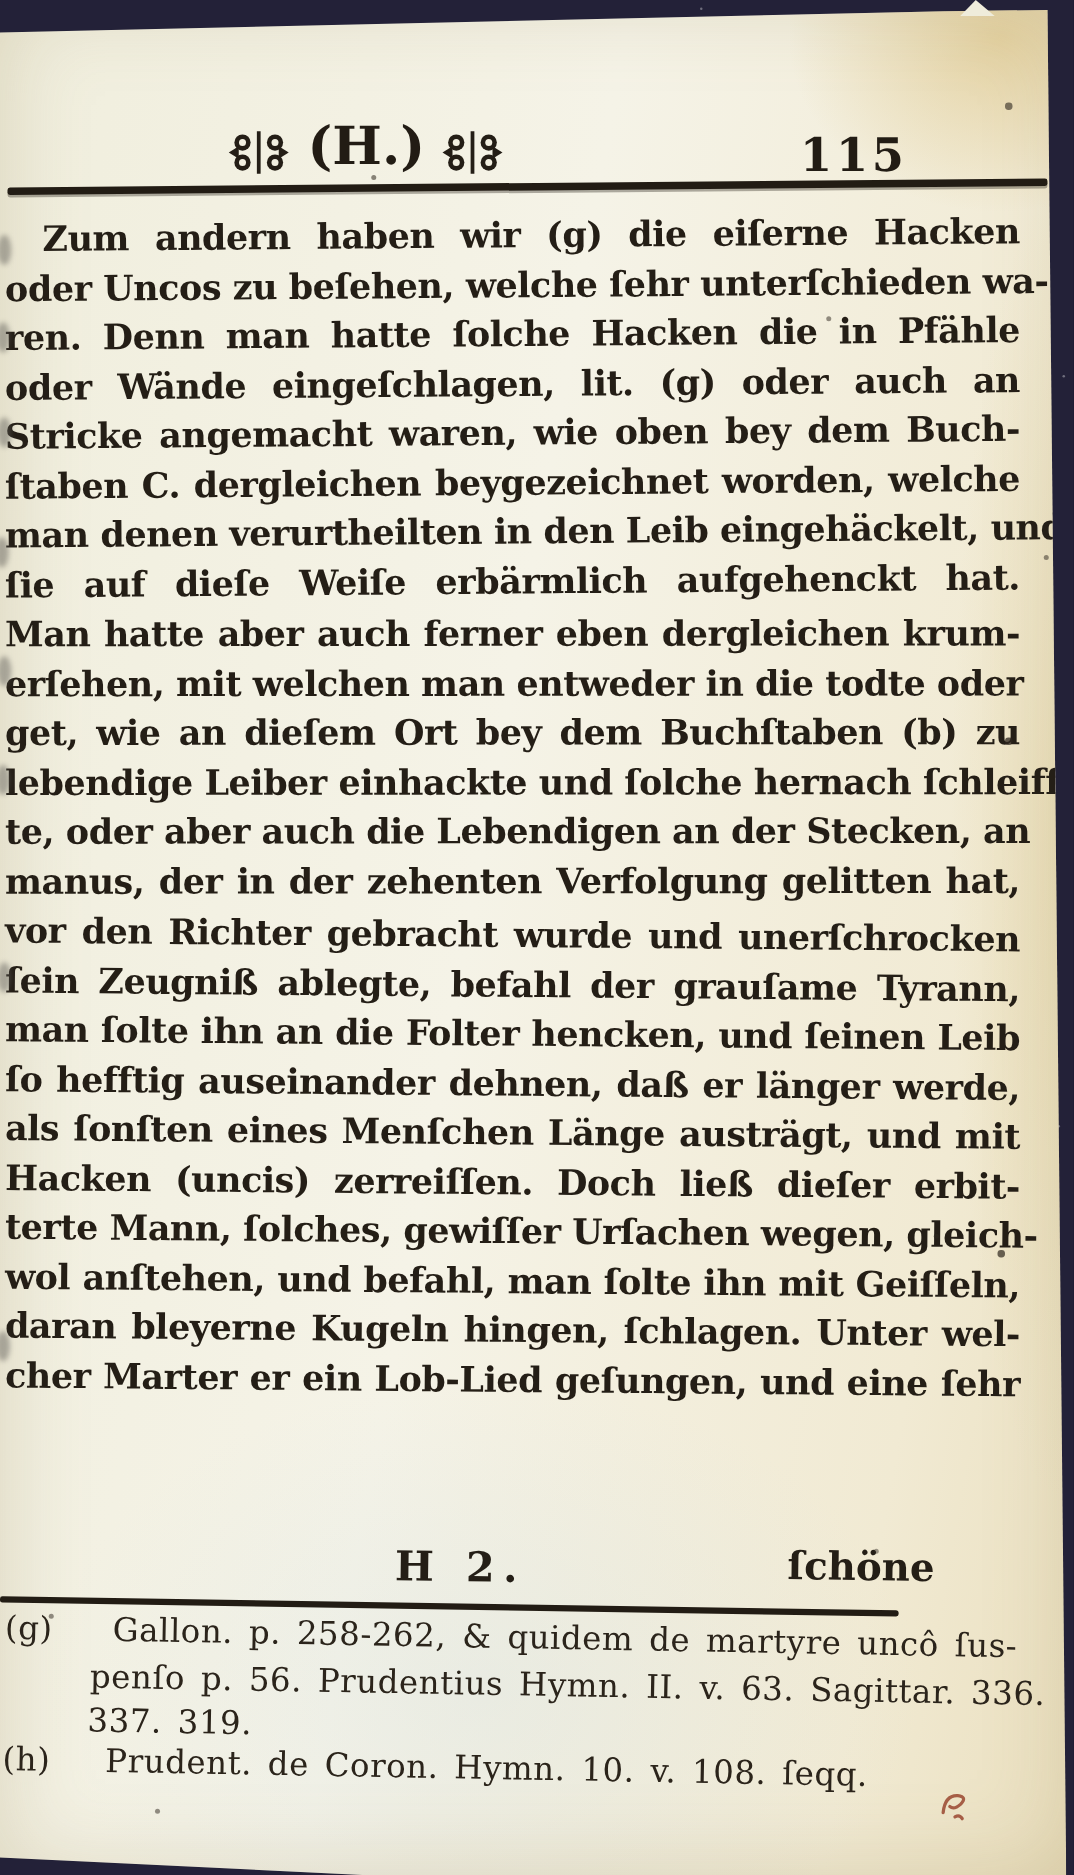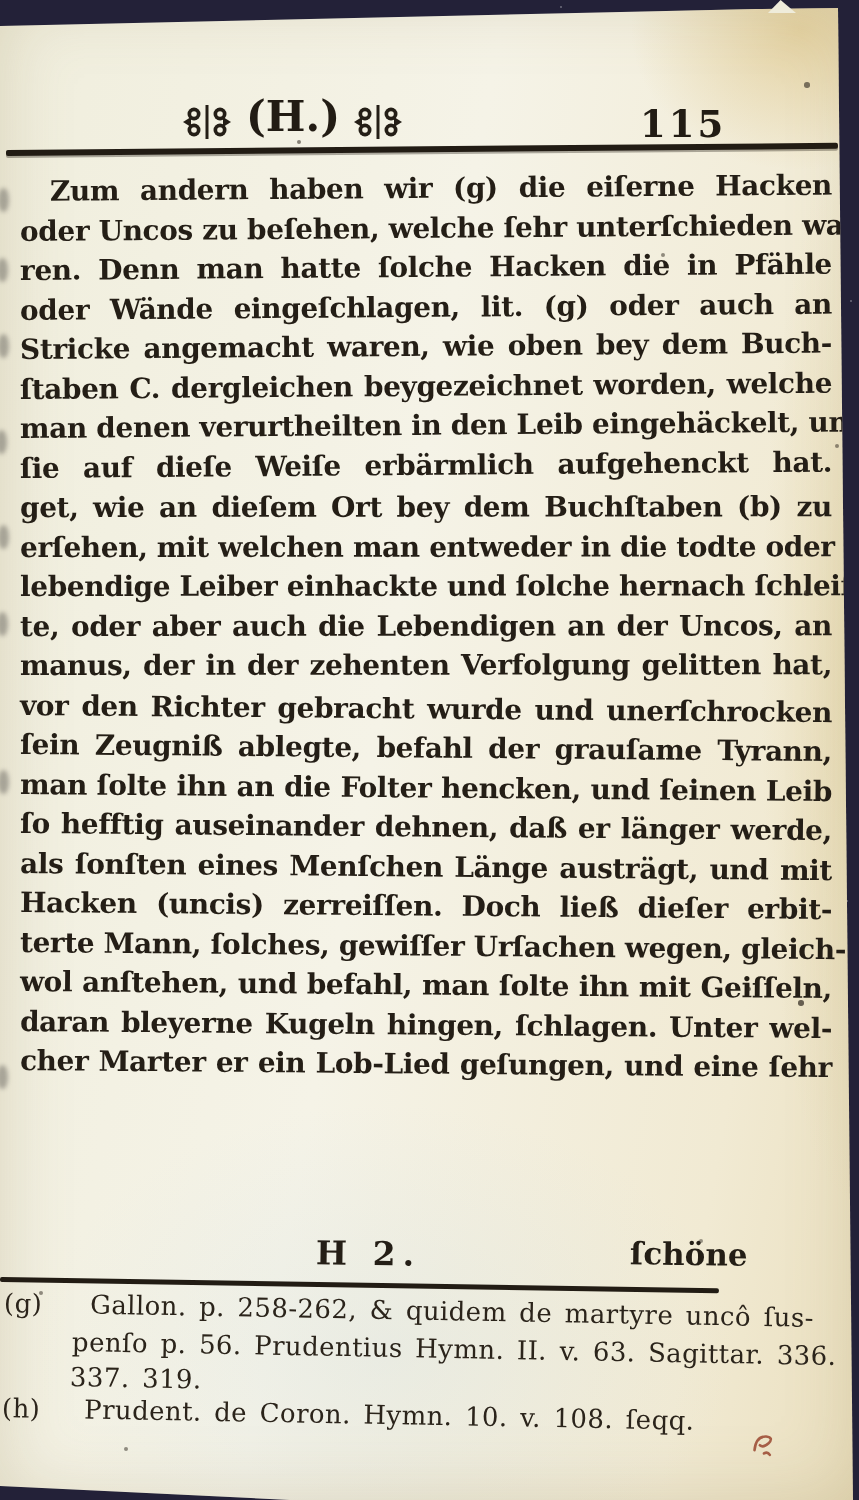--- a/index.html
+++ b/index.html
@@ -20,21 +20,21 @@
   .orn{position:absolute;top:102px;}
   .orn.o1{left:181px;} .orn.o2{left:352px;}
   .htitle{position:absolute;left:246px;top:92px;font-size:42px;font-weight:bold;color:#221c14;}
   .pagenum{position:absolute;left:640px;top:102px;font-size:37px;font-weight:bold;
            letter-spacing:3px;color:#221c14;}
   .rule{position:absolute;background:#221c14;border-radius:2px;}
   .rule.top{left:6px;top:150px;width:832px;height:6px;transform:rotate(-0.5deg);transform-origin:0 50%;
             box-shadow:0 2px 0 rgba(34,28,20,.35);}
   .rule.foot{left:0;top:1277px;width:719px;height:5px;transform:rotate(0.9deg);transform-origin:0 50%;}
   
-  .bodyblock{position:absolute;left:20px;top:172px;width:812px;color:#241e16;}
+  .bodyblock{position:absolute;left:4px;top:172px;width:812px;color:#241e16;}
   .bl{width:812px;height:39.5px;font-size:28px;font-weight:bold;letter-spacing:-0.4px;
       line-height:39.5px;text-align:justify;text-align-last:justify;white-space:nowrap;
       transform-origin:0 50%;}
   .bl.g1{transform:rotate(-0.45deg);}
   .bl.g2{transform:rotate(-0.05deg);}
   .bl.g3{transform:rotate(0.5deg);}
   .bl.indent{padding-left:30px;width:782px;}
   
   .sig{position:absolute;left:316px;top:1234px;font-size:33px;font-weight:bold;
        letter-spacing:7px;color:#241e16;transform:rotate(0.8deg);}
@@ -119,24 +119,25 @@
 
     <div class="bodyblock">
       <div class="bl g1 indent">Zum andern haben wir (g) die eiſerne Hacken</div>
       <div class="bl g1">oder Uncos zu beſehen, welche ſehr unterſchieden wa-</div>
       <div class="bl g1">ren.  Denn man hatte ſolche Hacken die in Pfähle</div>
       <div class="bl g1">oder Wände eingeſchlagen, lit. (g) oder auch an</div>
       <div class="bl g1">Stricke angemacht waren, wie oben bey dem Buch-</div>
       <div class="bl g1">ſtaben C. dergleichen beygezeichnet worden, welche</div>
       <div class="bl g1">man denen verurtheilten in den Leib eingehäckelt, und</div>
       <div class="bl g1">ſie auf dieſe Weiſe erbärmlich aufgehenckt hat.</div>
+      <div class="bl g2">Man hatte aber auch ferner eben dergleichen krum-</div>
+      <div class="bl g2">erſehen, mit welchen man entweder in die todte oder</div>
       <div class="bl g2">get, wie an dieſem Ort bey dem Buchſtaben (b) zu</div>
-      <div class="bl g2">erſehen, mit welchen man entweder in die todte oder</div>
       <div class="bl g2">lebendige Leiber einhackte und ſolche hernach ſchleiff-</div>
-      <div class="bl g2">te, oder aber auch die Lebendigen an der Uncos, an</div>
+      <div class="bl g2">te, oder aber auch die Lebendigen an der Stecken, an</div>
       <div class="bl g2">manus, der in der zehenten Verfolgung gelitten hat,</div>
       <div class="bl g3">vor den Richter gebracht wurde und unerſchrocken</div>
       <div class="bl g3">ſein Zeugniß ablegte, befahl der grauſame Tyrann,</div>
       <div class="bl g3">man ſolte ihn an die Folter hencken, und ſeinen Leib</div>
       <div class="bl g3">ſo hefftig auseinander dehnen, daß er länger werde,</div>
       <div class="bl g3">als ſonſten eines Menſchen Länge austrägt, und mit</div>
       <div class="bl g3">Hacken (uncis) zerreiſſen.  Doch ließ dieſer erbit-</div>
       <div class="bl g3">terte Mann, ſolches, gewiſſer Urſachen wegen, gleich-</div>
       <div class="bl g3">wol anſtehen, und befahl, man ſolte ihn mit Geiſſeln,</div>
       <div class="bl g3">daran bleyerne Kugeln hingen, ſchlagen.  Unter wel-</div>

